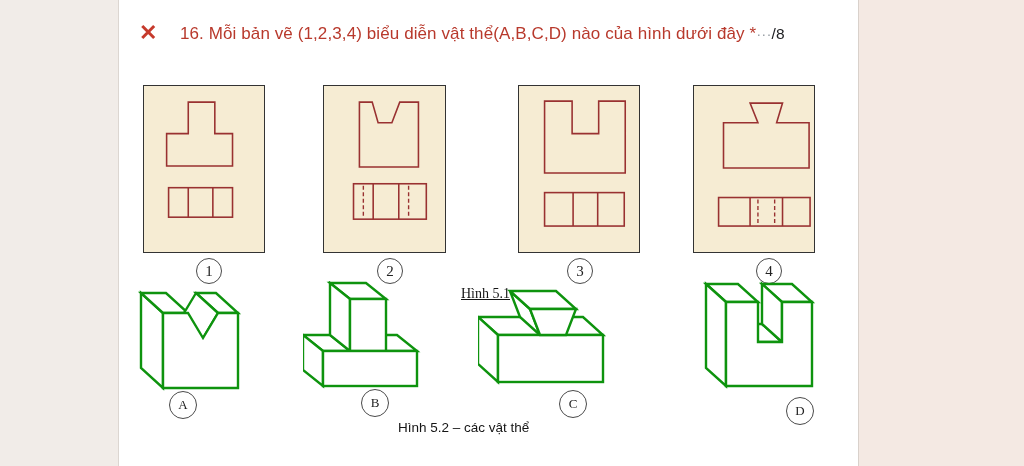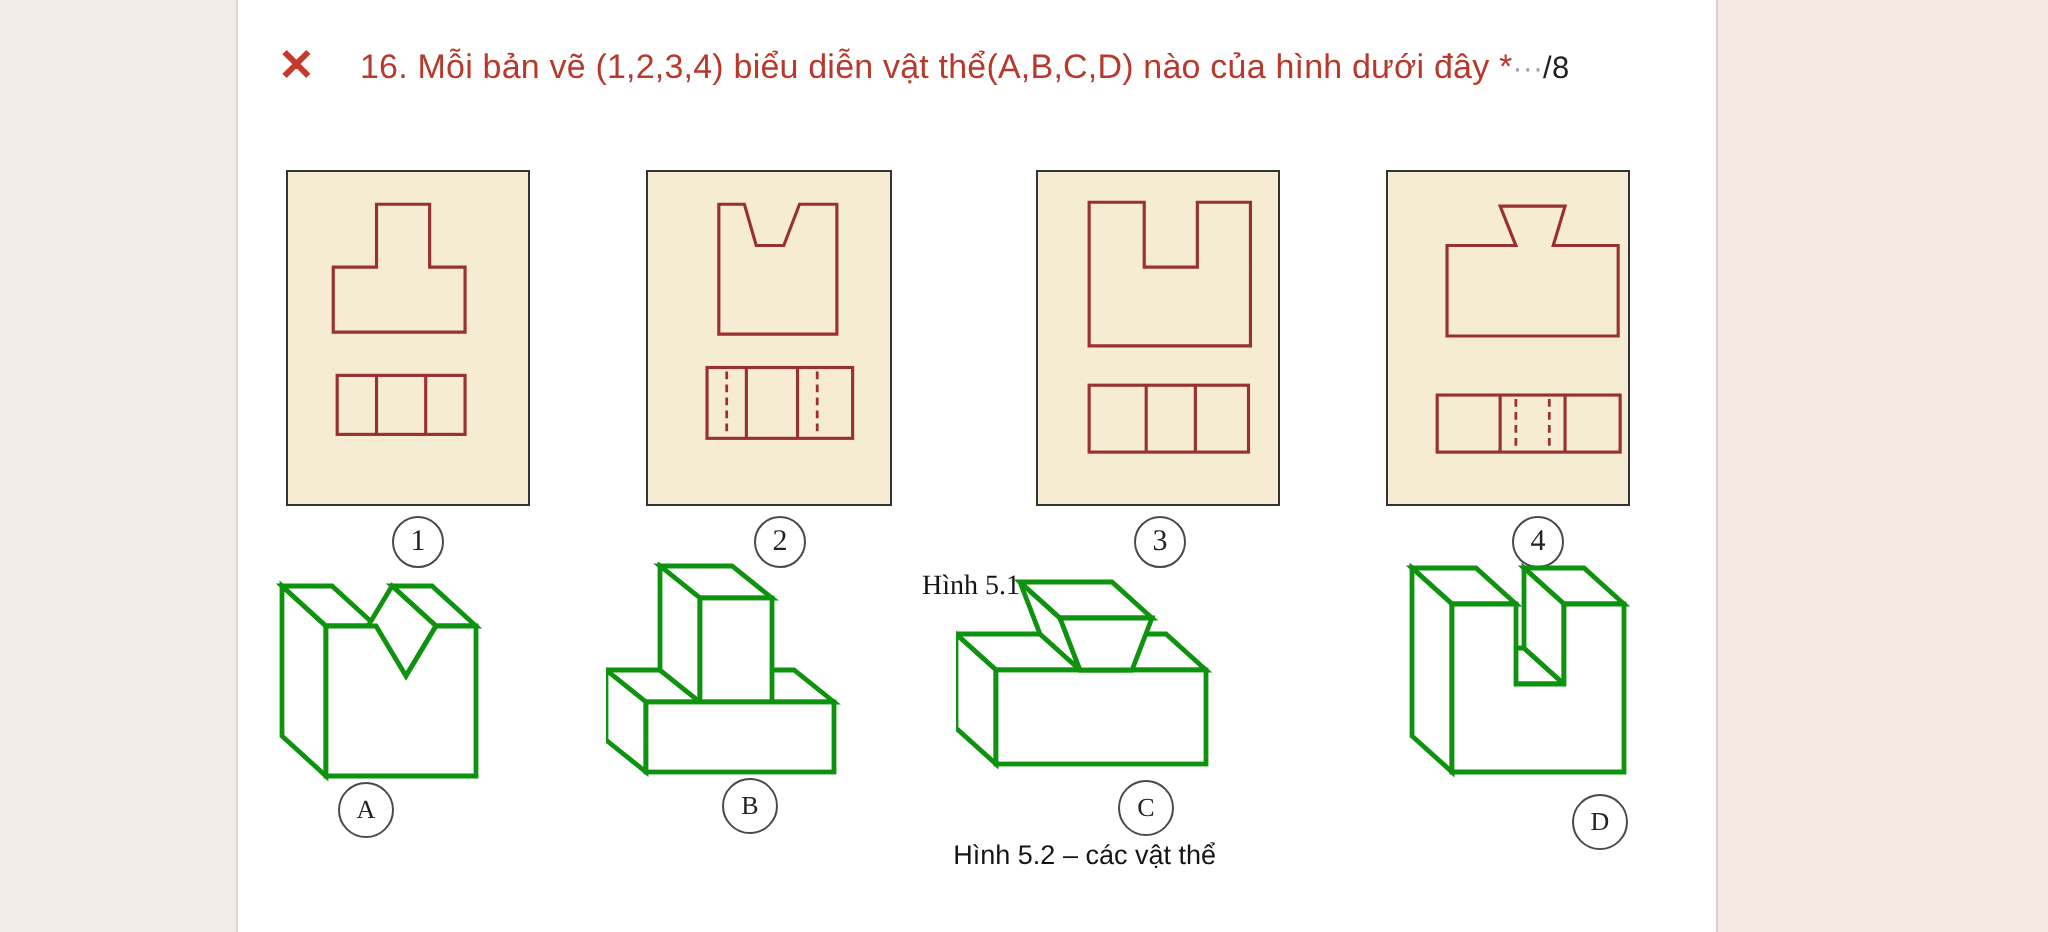--- a/index.html
+++ b/index.html
@@ -17,22 +17,22 @@
   .p3{left:518px;width:122px;}
   .p4{left:693px;width:122px;}
   .panel svg{display:block;width:100%;height:100%;}
   .num-circle{position:absolute;top:258px;width:26px;height:26px;border:1.4px solid #4a4a4a;border-radius:50%;
     background:#fff;box-sizing:border-box;display:flex;align-items:center;justify-content:center;
     font-family:"Liberation Serif",serif;font-size:15px;color:#222;}
   .obj{position:absolute;}
   .letter-circle{position:absolute;width:28px;height:28px;border:1.4px solid #4a4a4a;border-radius:50%;
     background:#fff;box-sizing:border-box;display:flex;align-items:center;justify-content:center;
     font-family:"Liberation Serif",serif;font-size:13px;color:#222;}
-  .fig1-label{position:absolute;left:461px;top:286px;font-family:"Liberation Serif",serif;font-size:14px;color:#151515;}
-  .fig2-caption{position:absolute;left:398px;top:420px;width:210px;text-align:right;font-size:13.5px;color:#151515;}
+  .fig1-label{position:absolute;left:461px;top:286px;font-family:"Liberation Serif",serif;font-size:14px;color:#151515;text-decoration:underline;}
+  .fig2-caption{position:absolute;left:398px;top:420px;width:210px;text-align:left;font-size:13.5px;color:#151515;}
   .red-draw{stroke:#993131;fill:none;stroke-width:1.6;}
   .red-dash{stroke:#993131;fill:none;stroke-width:1.4;stroke-dasharray:4 2.6;}
   .g{stroke:#0e930e;fill:#ffffff;stroke-width:2.4;stroke-linejoin:miter;stroke-linecap:square;}
 </style>
 </head>
 <body>
 
 <div class="stage">
 
   <div class="band-left"></div>

